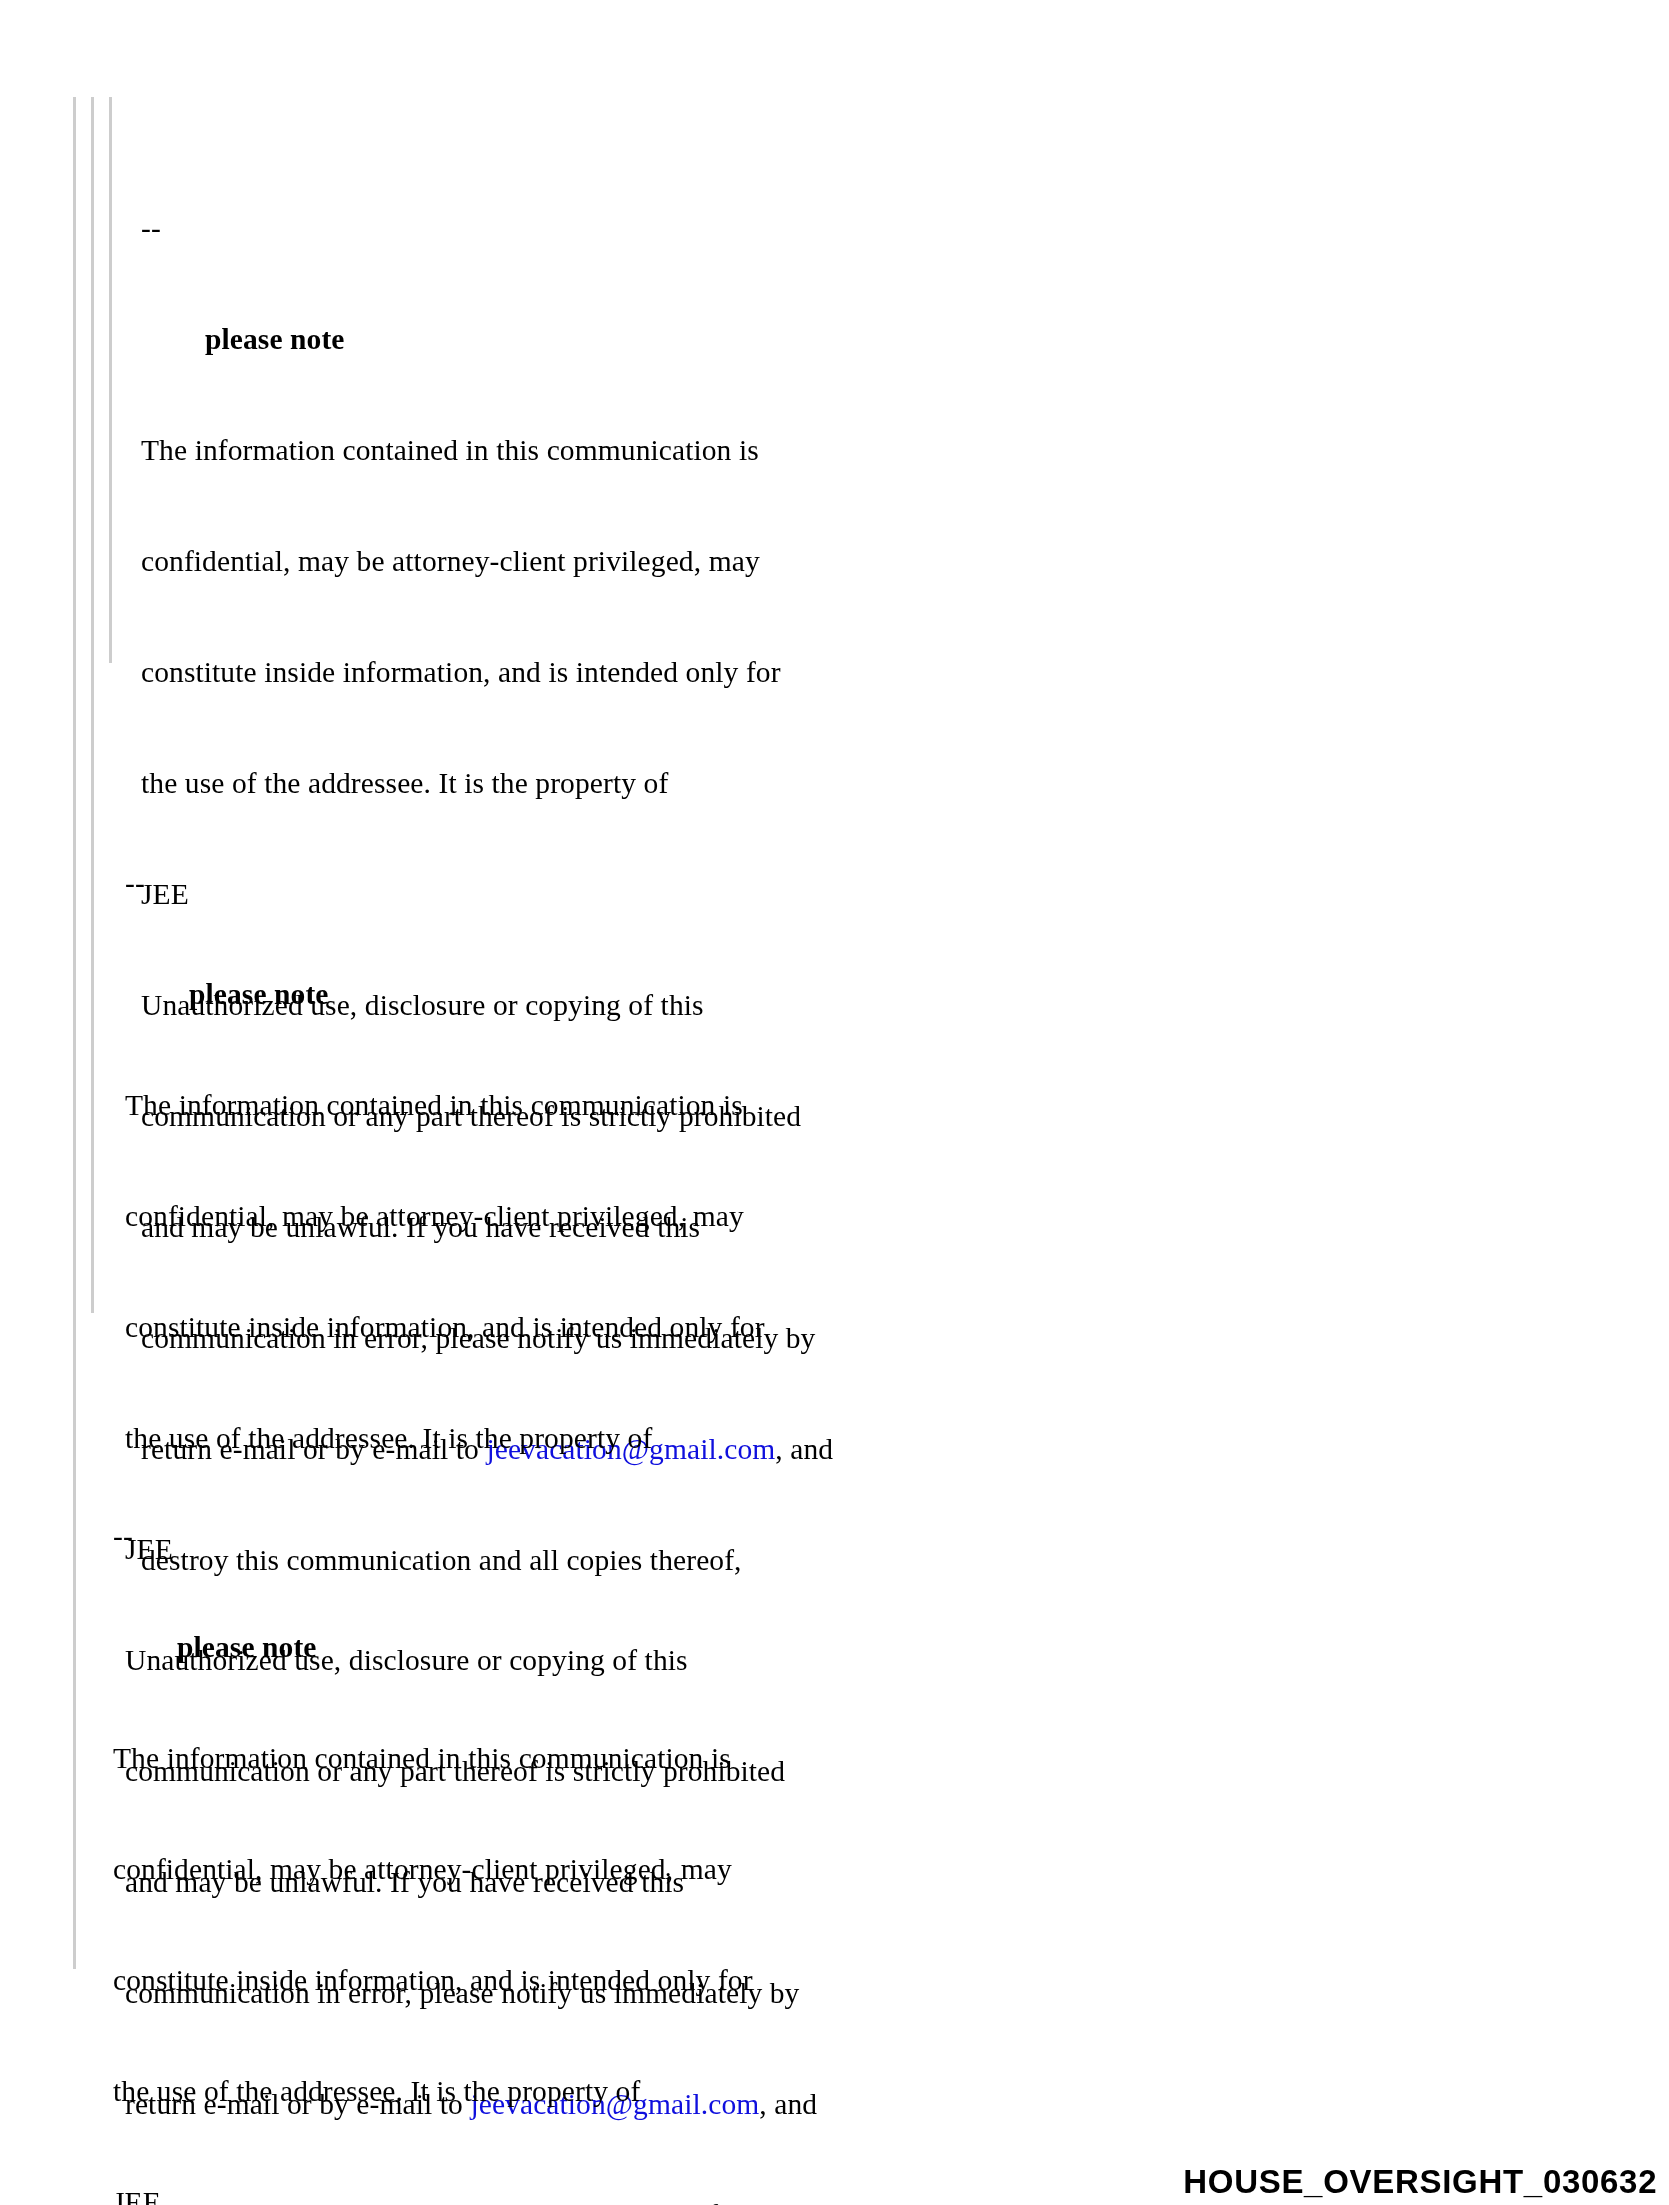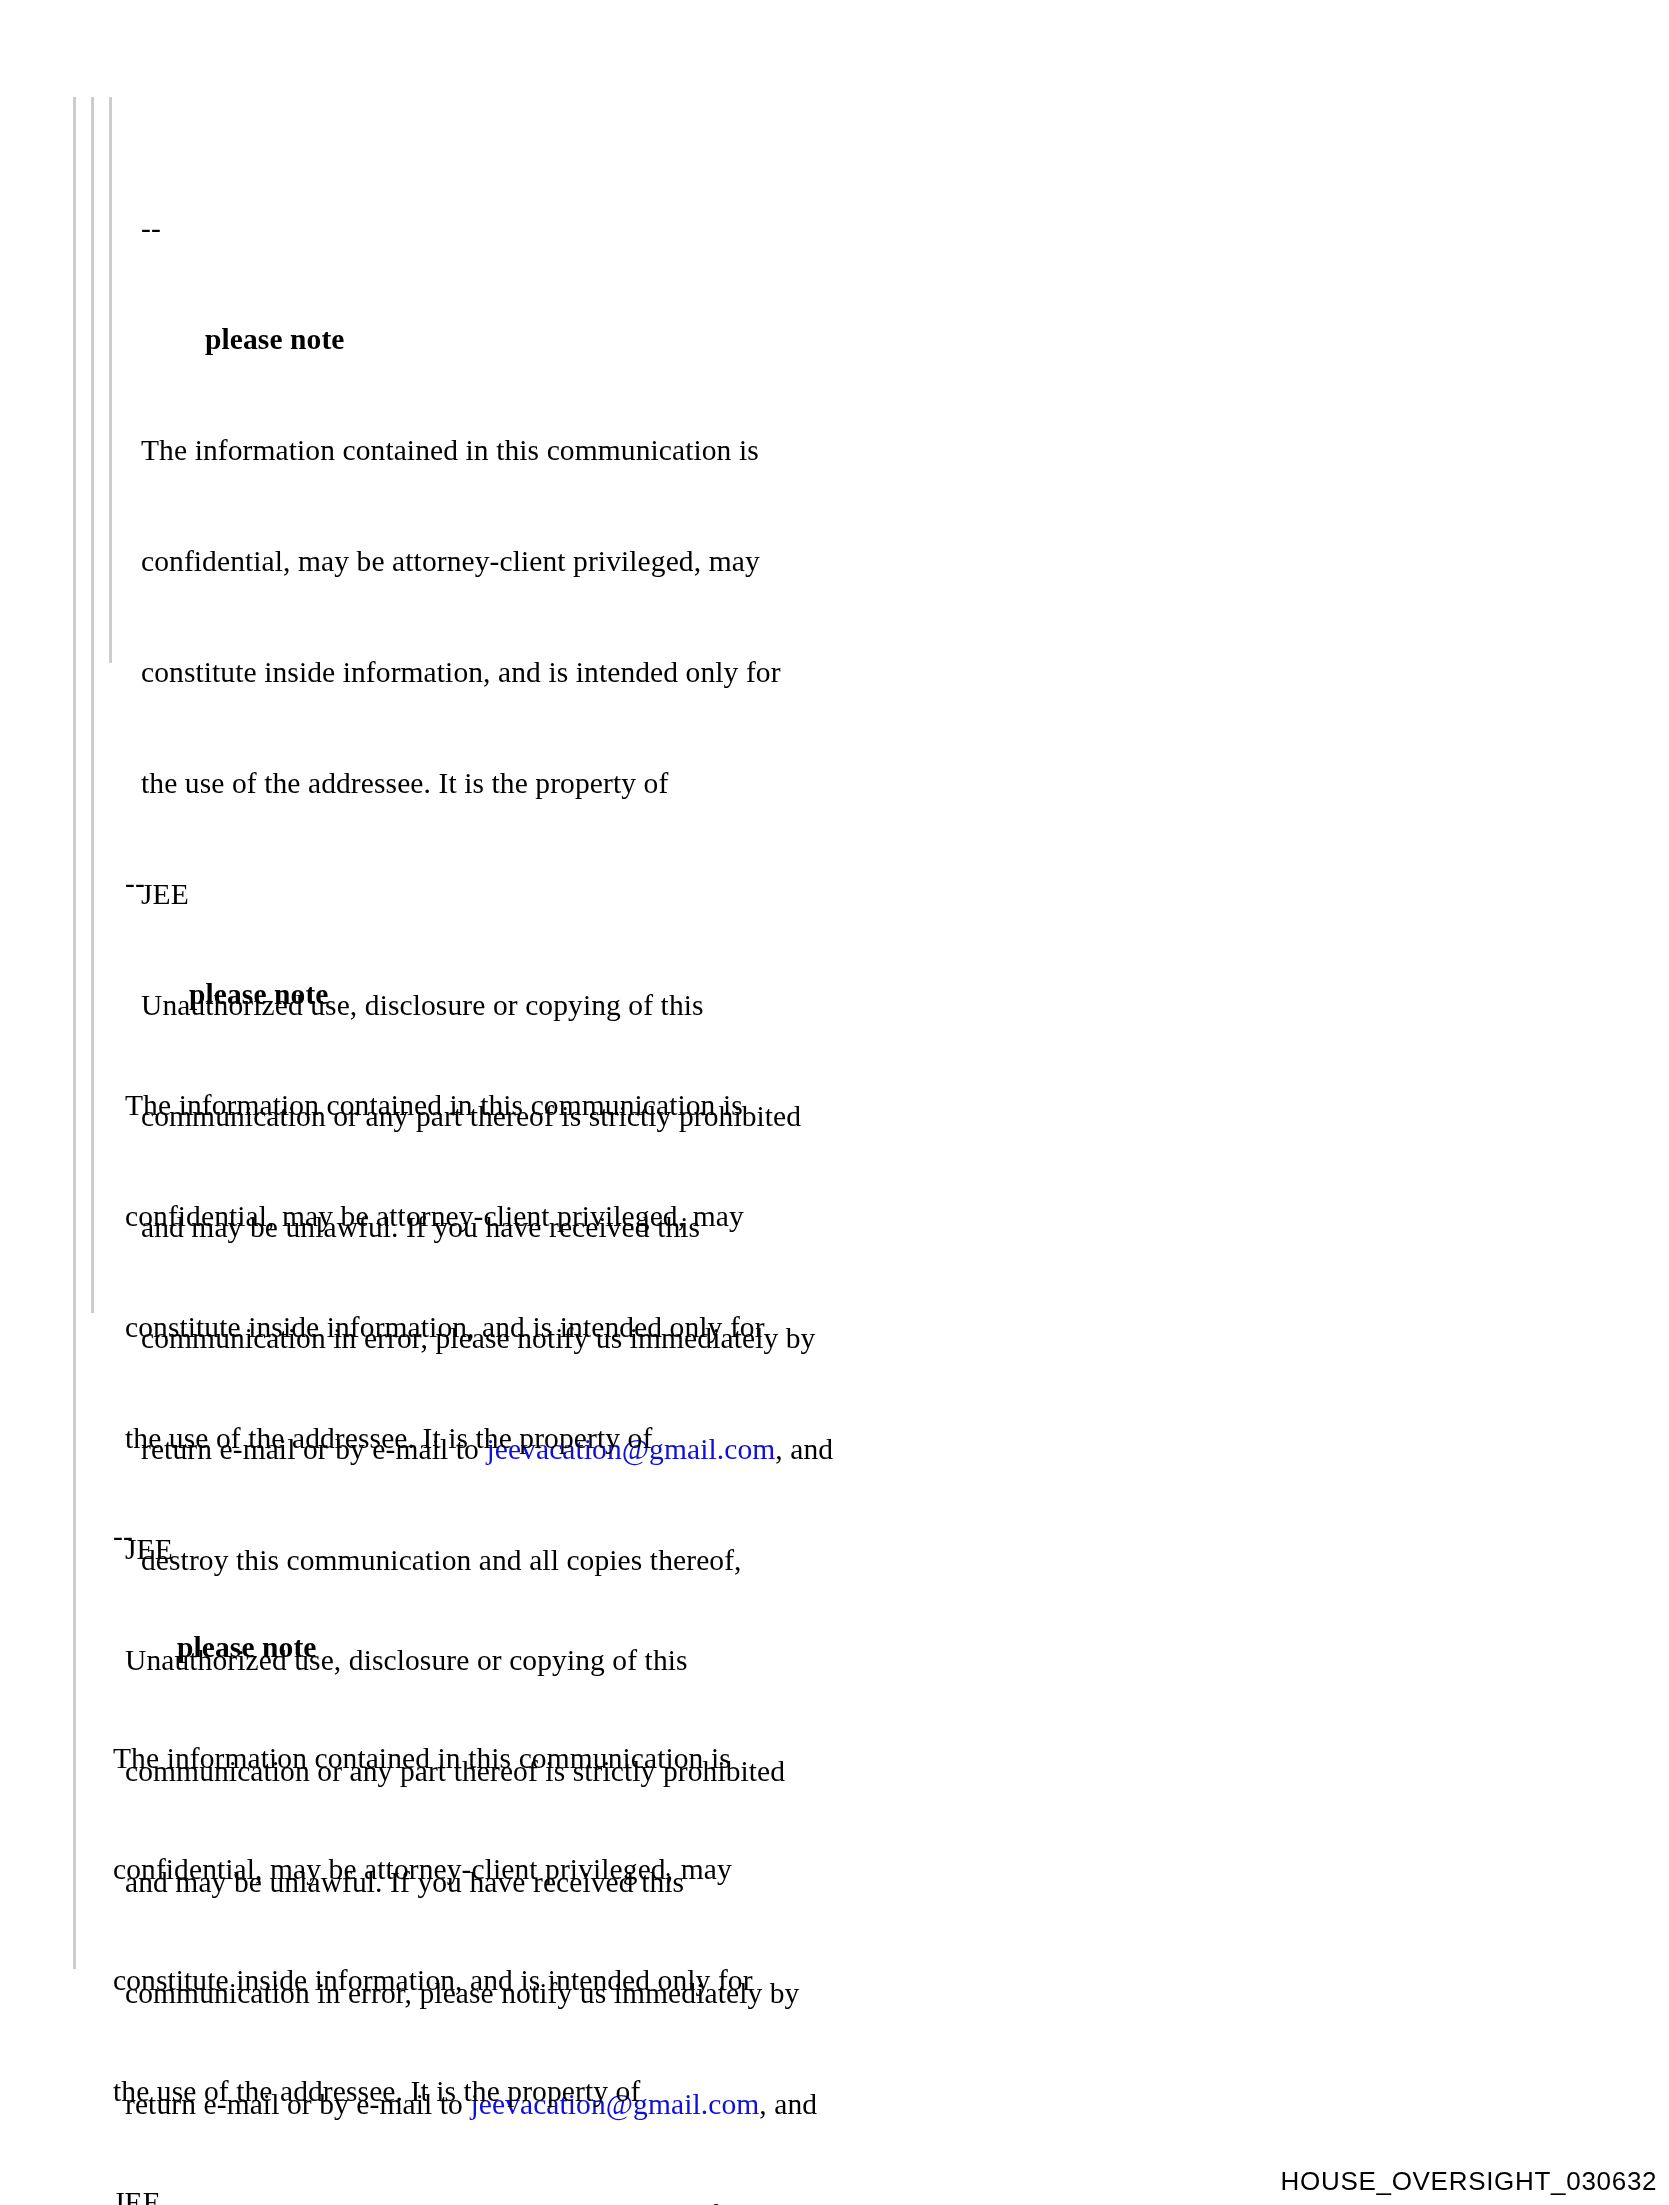--- a/index.html
+++ b/index.html
@@ -42,24 +42,25 @@
   .line.indented{padding-left:64px;font-weight:bold;}
   .email-link{
     color:var(--link-color);
     cursor:pointer;
   }
   .bates-footer{
     position:absolute;
     top:2163px;
     right:11.8px;
     font-family:"Liberation Sans", sans-serif;
-    font-size:26px;
+    font-size:33px;
     line-height:37px;
     letter-spacing:0.7px;
     color:var(--text-color);
+    font-weight:bold;
   }
 </style>
 </head>
 <body>
 
 <div class="page">
 
   <div class="quote-bar bar-l1"></div>
   <div class="quote-bar bar-l2"></div>
   <div class="quote-bar bar-l3"></div>

